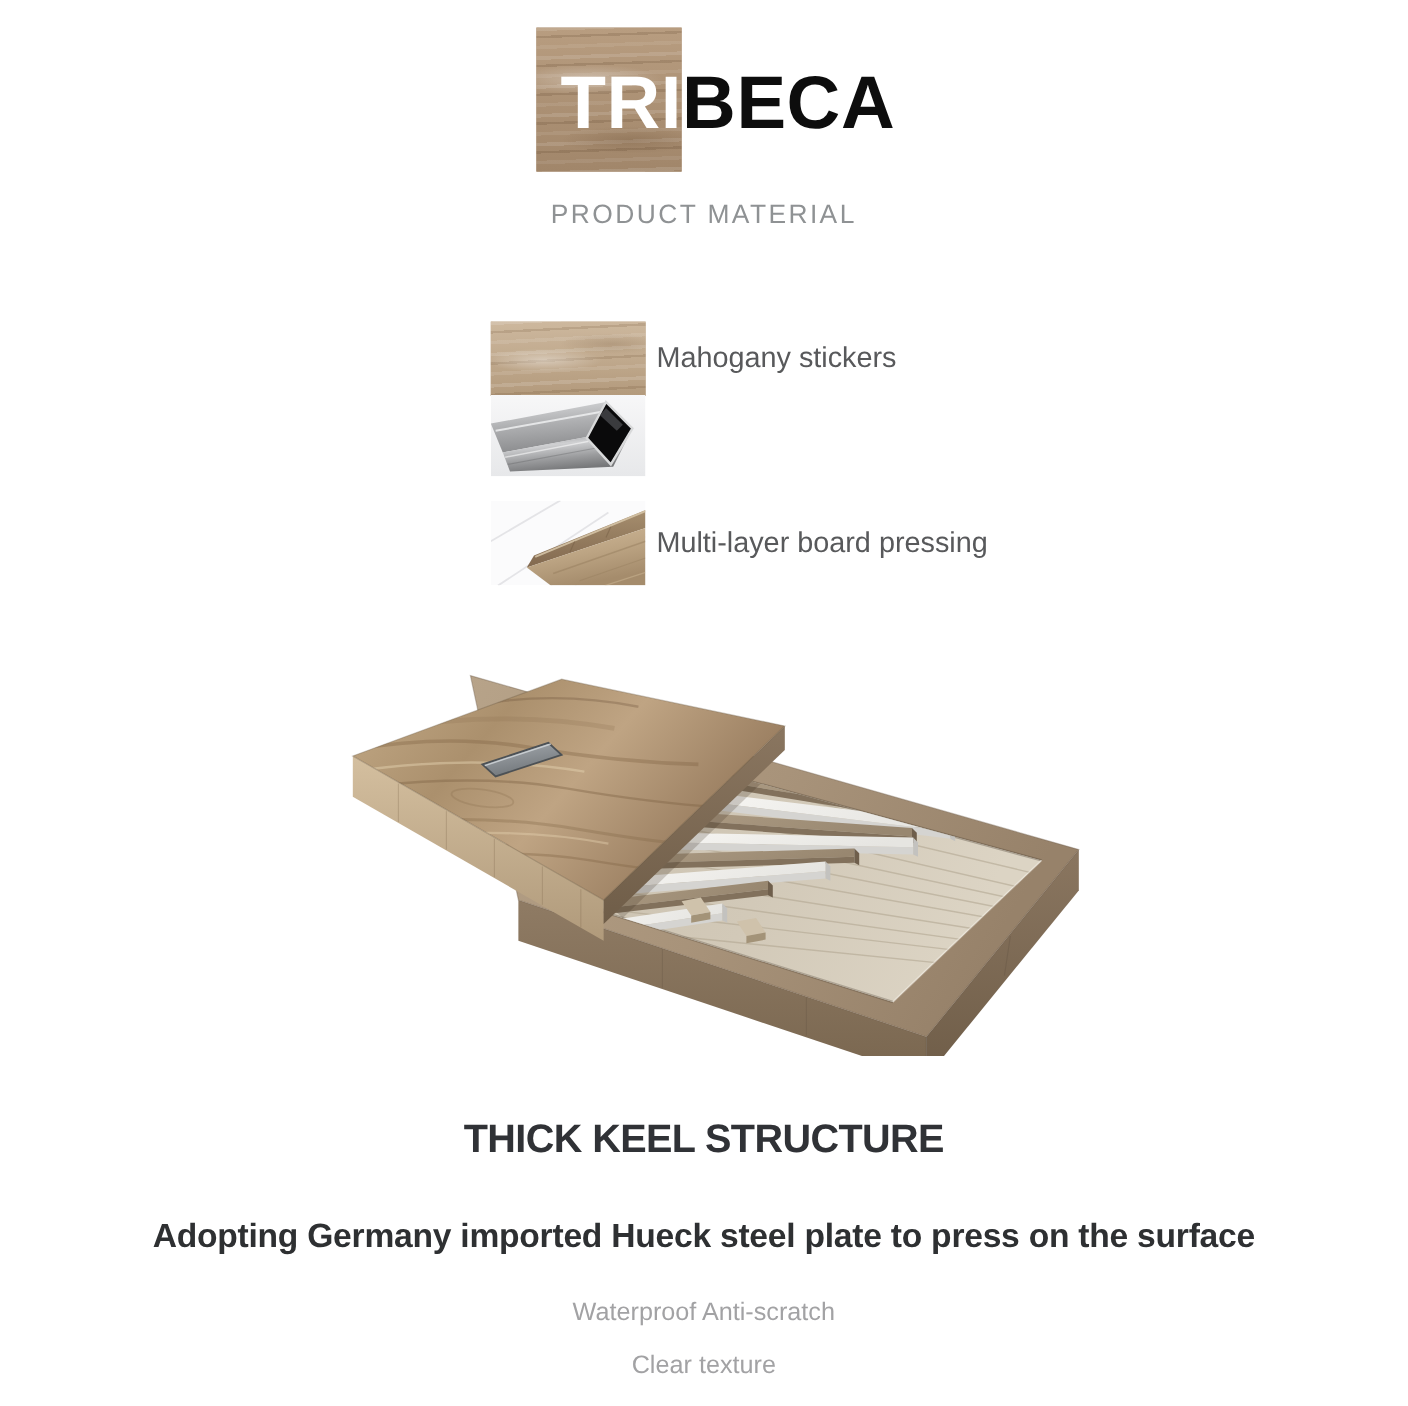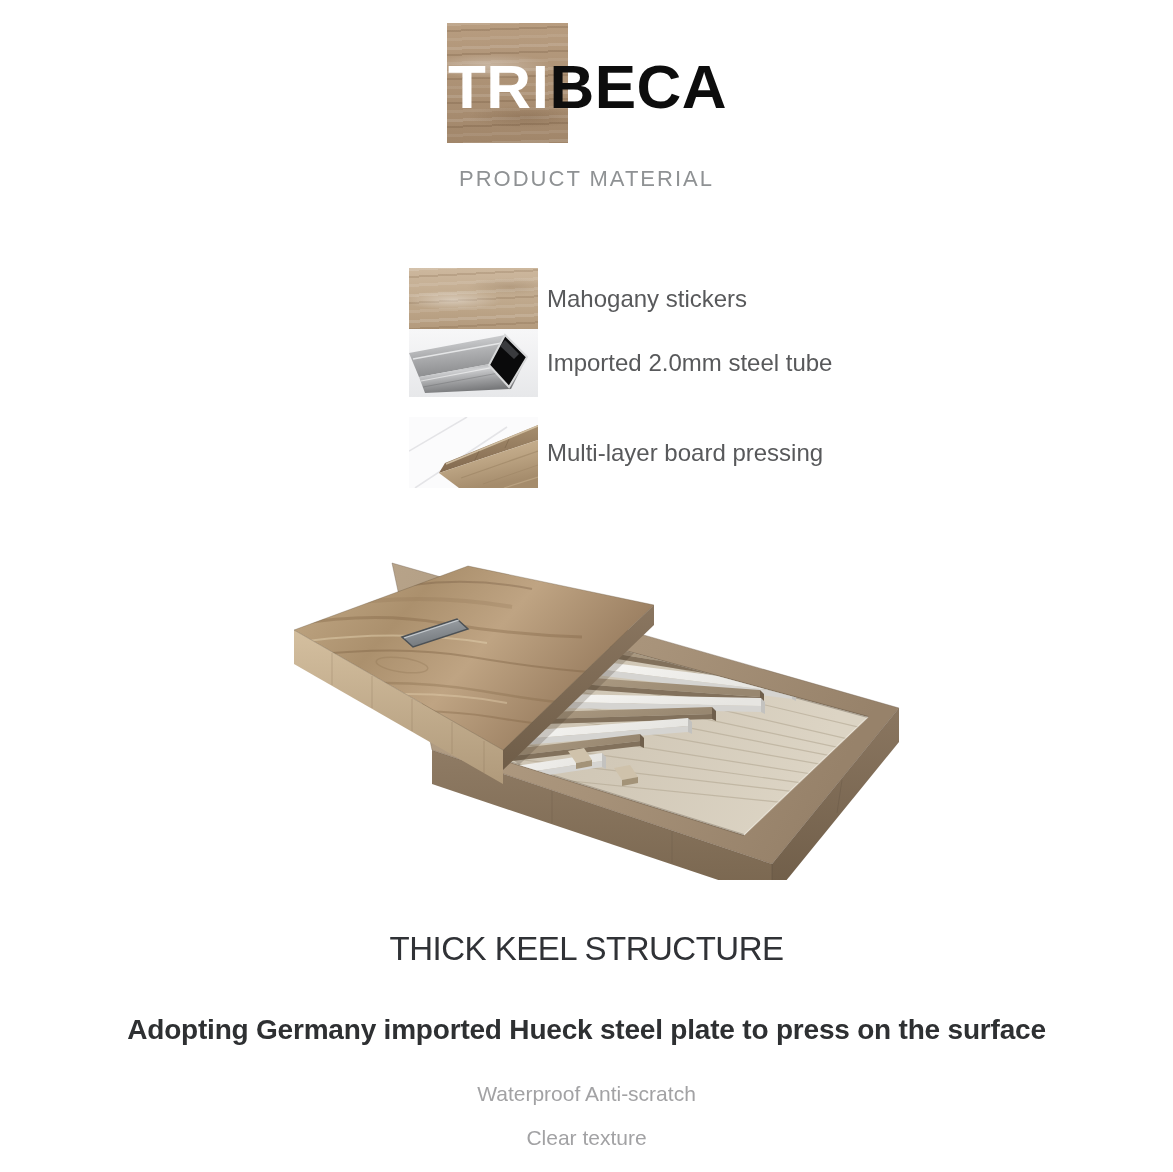--- a/index.html
+++ b/index.html
@@ -16,21 +16,21 @@
       radial-gradient(90px 18px at 35% 36%, rgba(255,255,255,.30), rgba(255,255,255,0) 70%),
       radial-gradient(80px 16px at 65% 78%, rgba(80,52,26,.20), rgba(80,52,26,0) 72%),
       repeating-linear-gradient(178deg, rgba(255,255,255,.12) 0 3px, rgba(255,255,255,0) 3px 7px,
         rgba(74,48,24,.16) 7px 9px, rgba(74,48,24,0) 9px 15px, rgba(255,255,255,.08) 15px 18px, rgba(0,0,0,0) 18px 24px),
       linear-gradient(#b89d80,#a1866a);
   }
   .logo-text{
     position:absolute;left:448px;top:56px;line-height:1;white-space:nowrap;
     font-size:62px;font-weight:bold;letter-spacing:.5px;
   }
-  .logo-text .tri{color:var(--logo-highlight,#ffffff);}
+  .logo-text .tri{color:var(--logo-highlight,#ffffff);margin-left:19px;}
   .logo-text .beca{color:var(--logo-text,#0d0d0d);}
   
   .section-title{
     position:absolute;left:0;right:0;top:166px;margin:0;text-align:center;
     font-size:22px;font-weight:400;letter-spacing:2px;color:var(--muted-heading,#8f9294);
   }
   
   .material-row{position:absolute;left:409px;display:flex;align-items:center;}
   .material-row .thumb{flex:0 0 auto;width:129px;overflow:hidden;}
   .material-row .label{
@@ -47,21 +47,21 @@
       repeating-linear-gradient(177deg, rgba(255,255,255,.14) 0 3px, rgba(255,255,255,0) 3px 8px,
         rgba(96,66,36,.16) 8px 10px, rgba(96,66,36,0) 10px 16px, rgba(255,255,255,.10) 16px 19px, rgba(0,0,0,0) 19px 26px),
       linear-gradient(#cdb89e,#b39a7c);
   }
   .thumb svg{display:block;}
   
   .product-figure{position:absolute;left:252px;top:545px;width:680px;height:335px;margin:0;}
   
   .feature-heading{
     position:absolute;left:0;right:0;top:930px;margin:0;text-align:center;
-    font-size:33px;font-weight:normal;letter-spacing:-0.5px;color:var(--feature-heading,#303236);
+    font-size:33px;font-weight:bold;letter-spacing:-0.5px;color:var(--feature-heading,#303236);
   }
   .feature-sub{
     position:absolute;left:0;right:0;top:1014px;margin:0;text-align:center;
     font-size:28px;font-weight:bold;letter-spacing:-0.2px;color:var(--feature-sub,#2e3032);
   }
   .bullet{
     position:absolute;left:0;right:0;margin:0;text-align:center;
     font-size:21px;font-weight:400;color:var(--feature-bullet,#a2a2a4);
   }
   .bullet-1{top:1082px;}
@@ -107,21 +107,20 @@
         <rect x="0" y="0" width="129" height="68" fill="url(#gTubeBg)"></rect>
         <polygon points="0,24 96,6 118,28 10,48" fill="url(#gTubeTop)"></polygon>
         <polygon points="10,48 118,28 102,60 16,64" fill="url(#gTubeFront)"></polygon>
         <line x1="4" y1="30" x2="104" y2="12" stroke="#f2f3f4" stroke-width="1.6" opacity="0.8"></line>
         <line x1="12" y1="52" x2="112" y2="33" stroke="#ffffff" stroke-width="1.2" opacity="0.55"></line>
         <line x1="14" y1="58" x2="106" y2="41" stroke="#5f6062" stroke-width="1" opacity="0.35"></line>
         <polygon points="96,6 118,28 100,58 80,36" fill="#0a0a0b" stroke="#d8d9da" stroke-width="2"></polygon>
         <polygon points="96,11 110,25 105,30 91,17" fill="#55565a" opacity="0.65"></polygon>
       </svg>
     </div>
-    <span class="label">Imported 2.0mm steel tube</span>
   </div>
 
   <div class="material-row row-3">
     <div class="thumb">
       <svg width="129" height="71" viewBox="0 0 129 71">
         <defs>
           <linearGradient id="gBEdge" x1="0" y1="0" x2="0" y2="1">
             <stop offset="0" stop-color="#a68e6e"></stop>
               <stop offset="1" stop-color="#82694f"></stop>
           </linearGradient>

